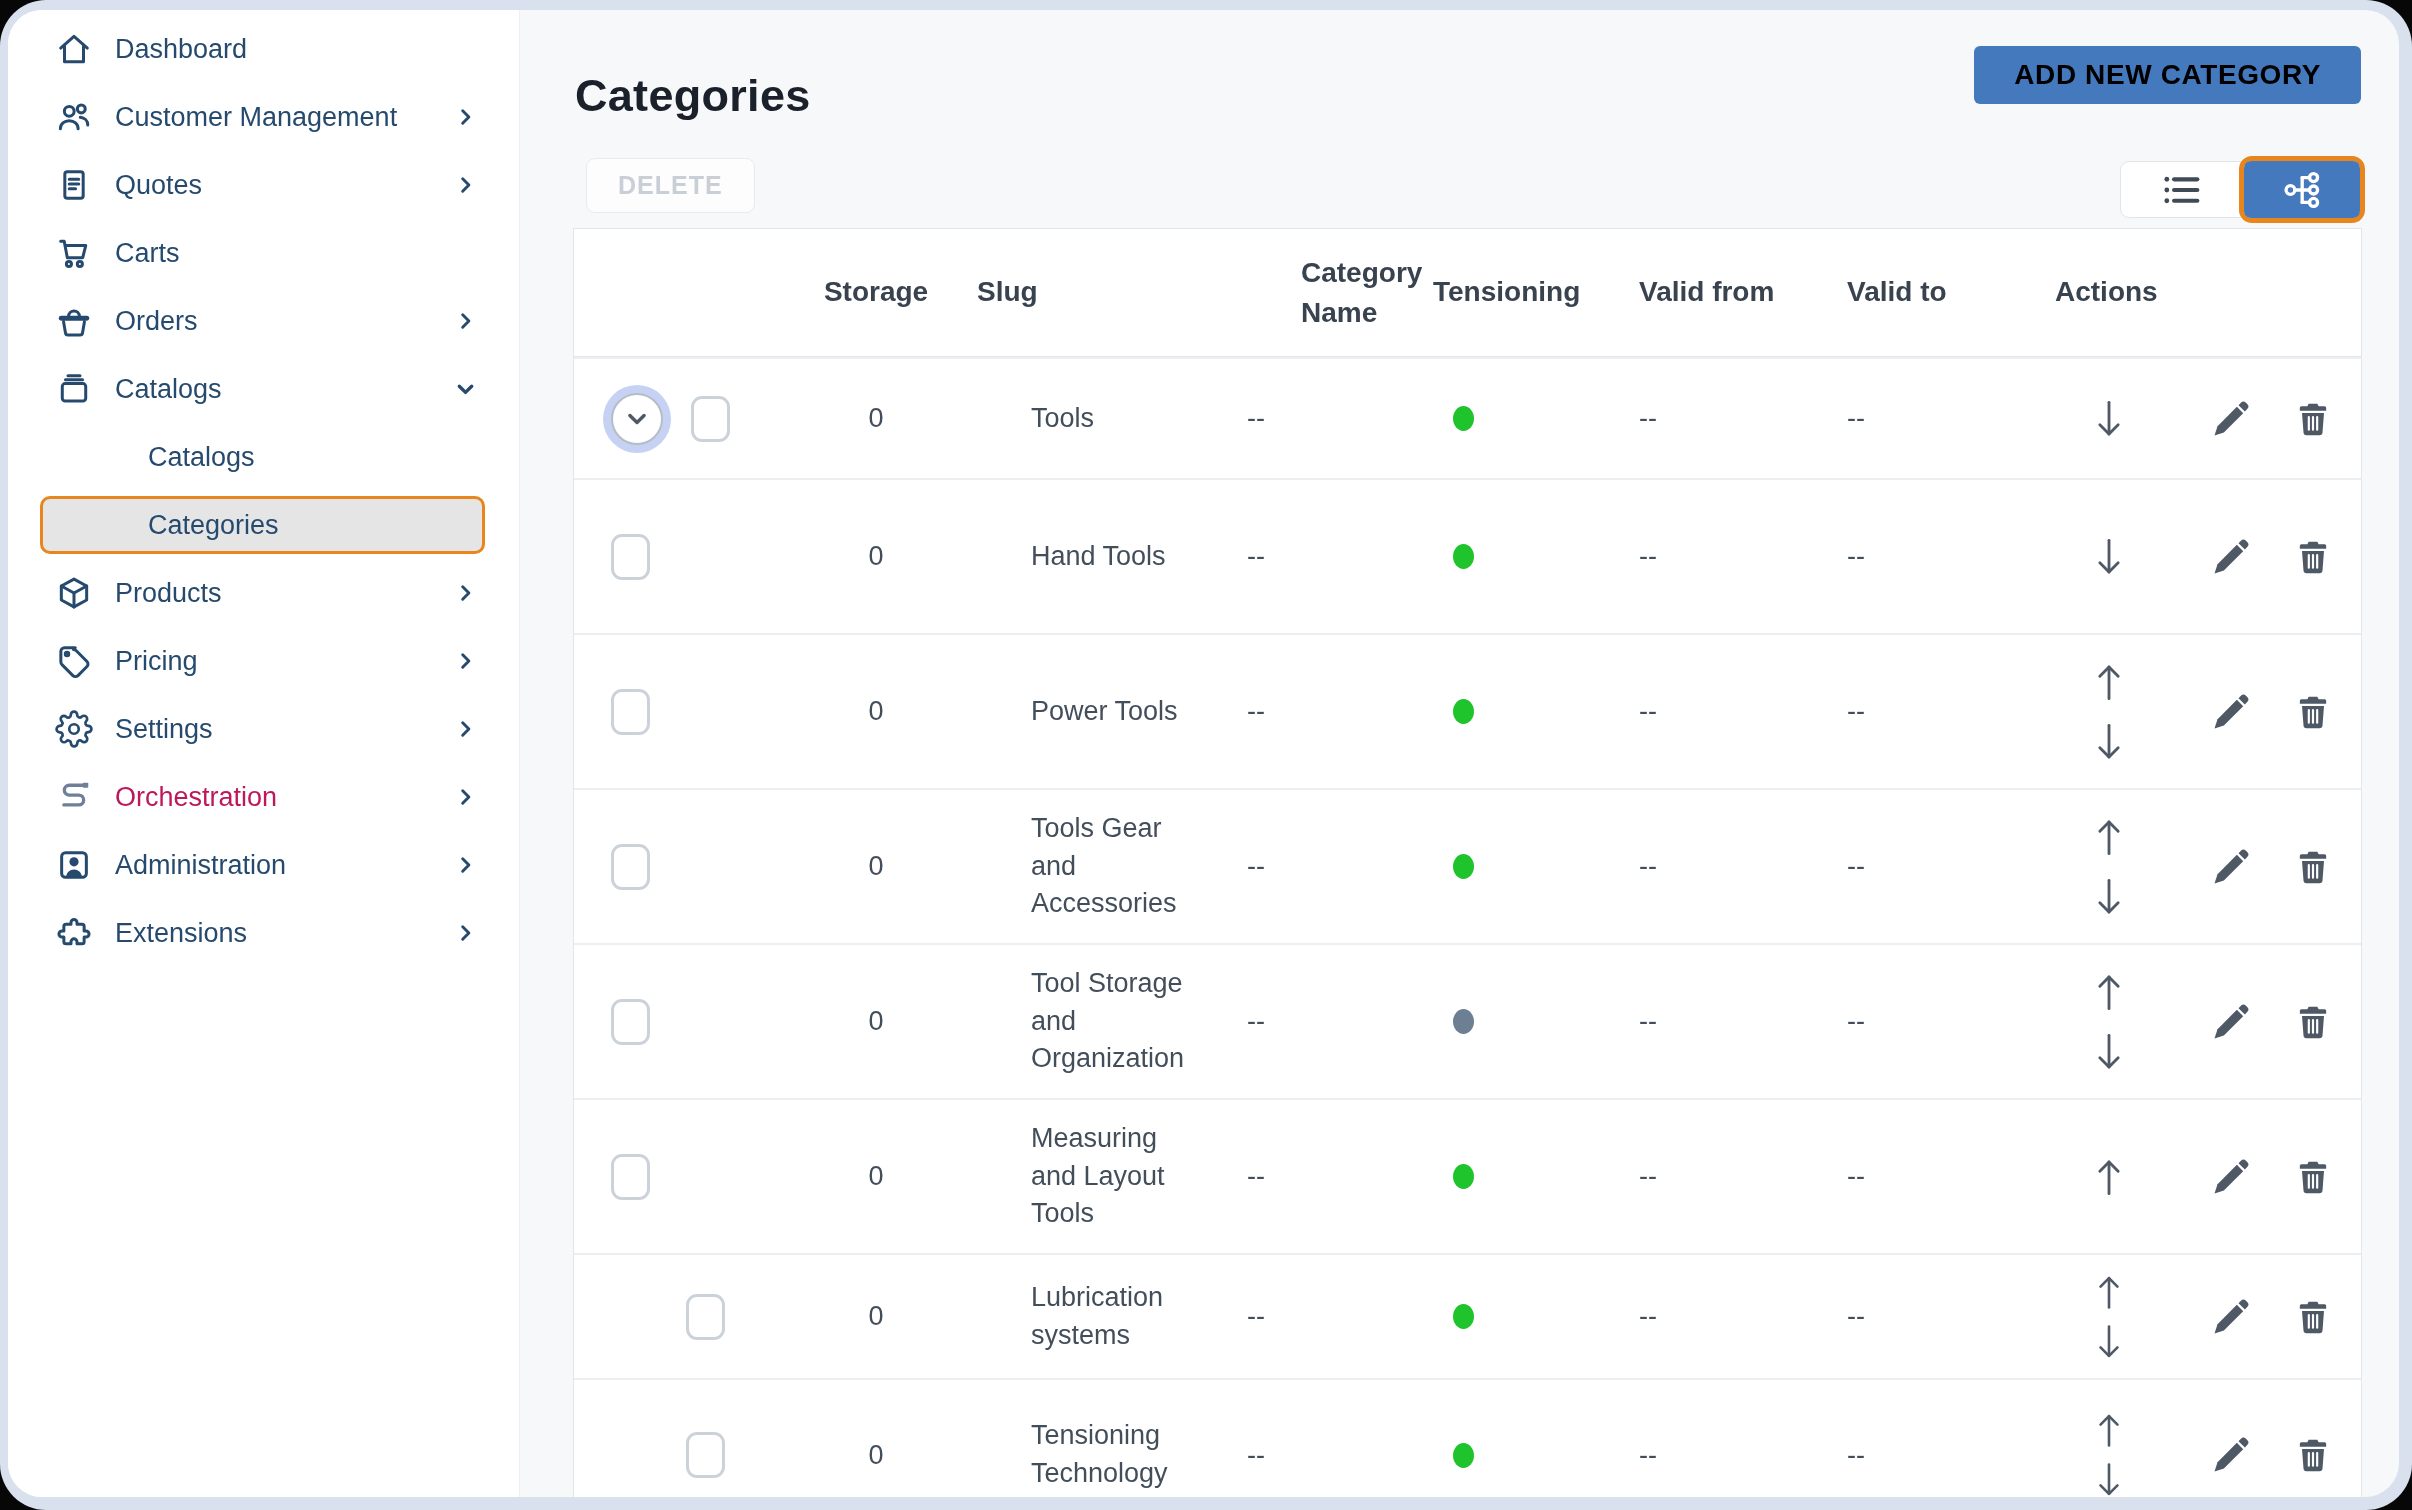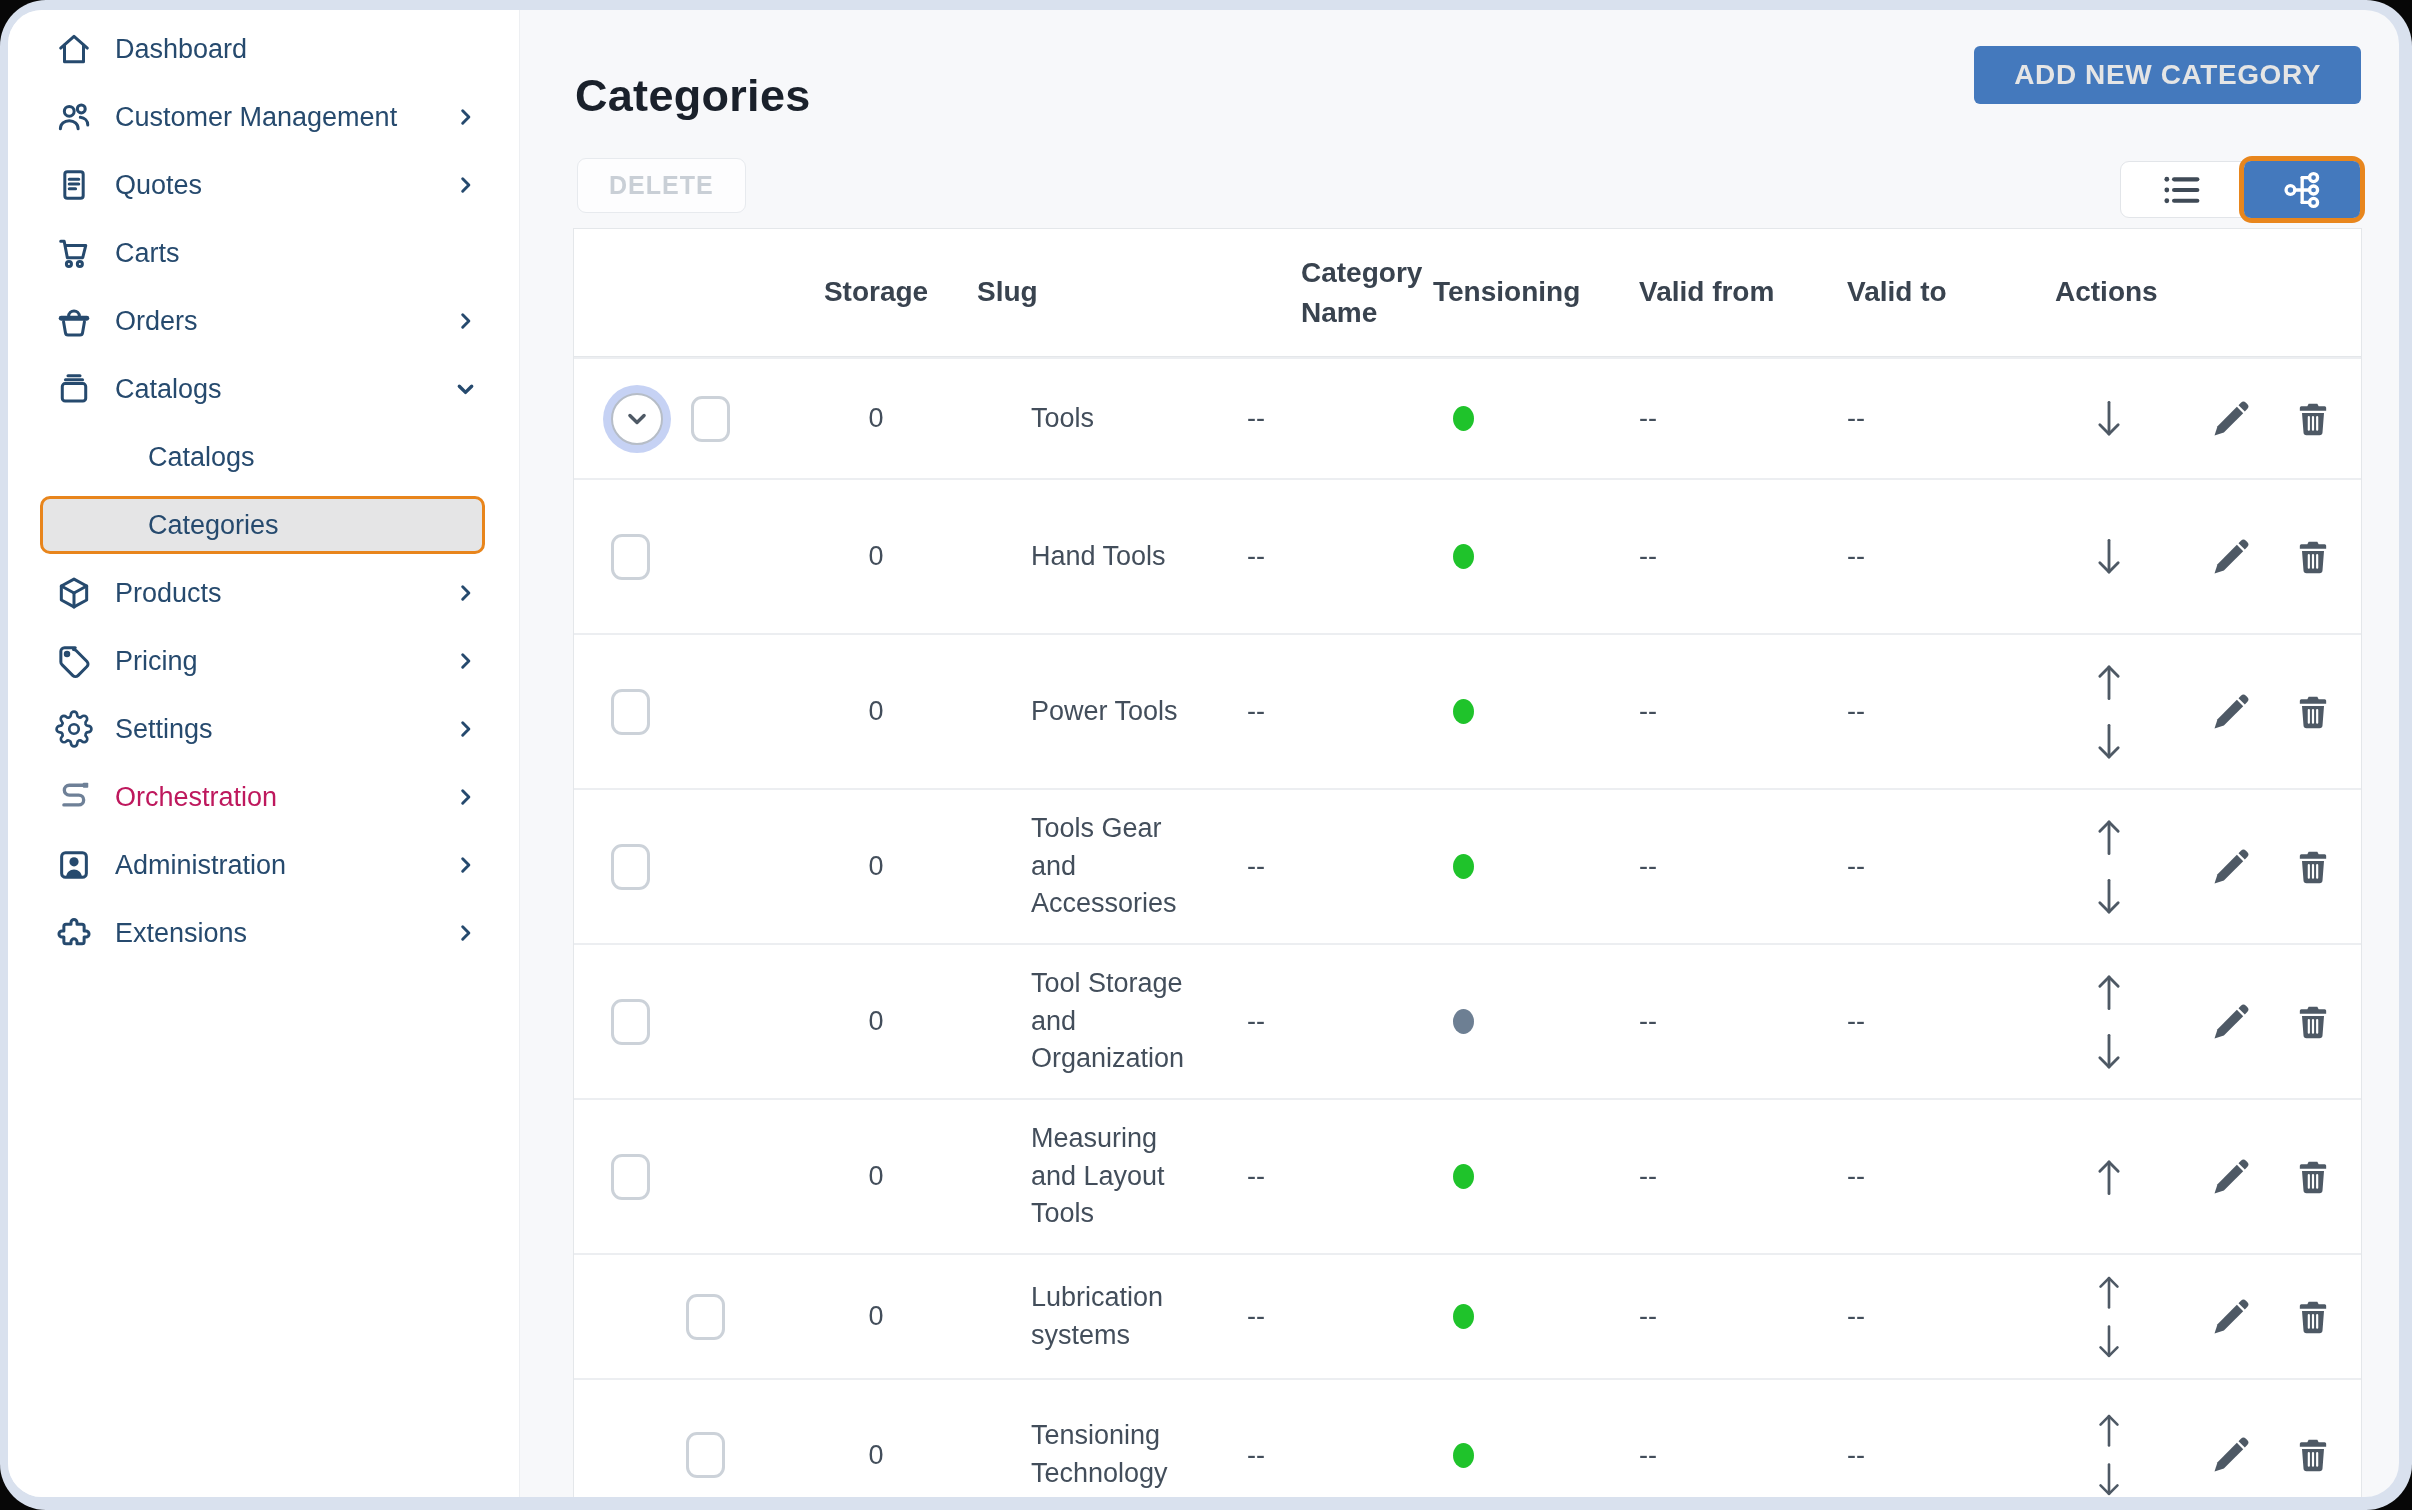--- a/index.html
+++ b/index.html
@@ -35,25 +35,25 @@
   .sub-item.selected {
     height:58px; margin:5px 34px 5px 32px; padding-left:105px;
     background:#e5e5e6; border:3px solid #e8851c; border-radius:10px;
   }
 
   
   .main { flex:1; position:relative; }
   .page-title { position:absolute; left:55px; top:30px; font-size:45px; font-weight:800; color:#1a212b; letter-spacing:.3px; }
   .add-btn {
     position:absolute; right:38px; top:36px; height:58px; padding:0 40px;
-    background:#4479bd; color:#e5e5e5; font-size:28px; font-weight:700; letter-spacing:.6px;
+    background:#4479bd; color:#000000; font-size:28px; font-weight:700; letter-spacing:.6px;
     border:none; border-radius:6px; font-family:"Liberation Sans",sans-serif; cursor:pointer;
   }
   .delete-btn {
-    position:absolute; left:57px; top:148px; height:55px; padding:0 31px;
+    position:absolute; left:66px; top:148px; height:55px; padding:0 31px;
     background:#fdfdfe; border:1px solid #e7eaee; border-radius:9px;
     color:#c9cfd6; font-size:25px; font-weight:700; letter-spacing:1px;
     font-family:"Liberation Sans",sans-serif;
   }
   .view-toggle { position:absolute; right:34px; top:146px; display:flex; align-items:center; }
   .list-btn {
     width:122px; height:57px; background:#fff; border:1px solid #e2e5e9;
     border-radius:9px 0 0 9px; display:flex; align-items:center; justify-content:center; cursor:pointer;
   }
   .tree-wrap { border:5px solid #e8861d; border-radius:13px; margin-left:-3px; background:#fff; }

